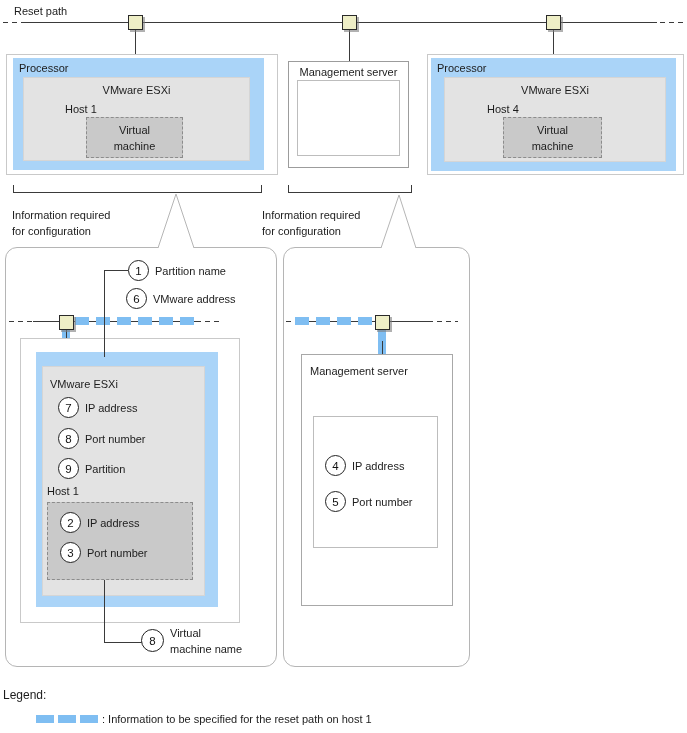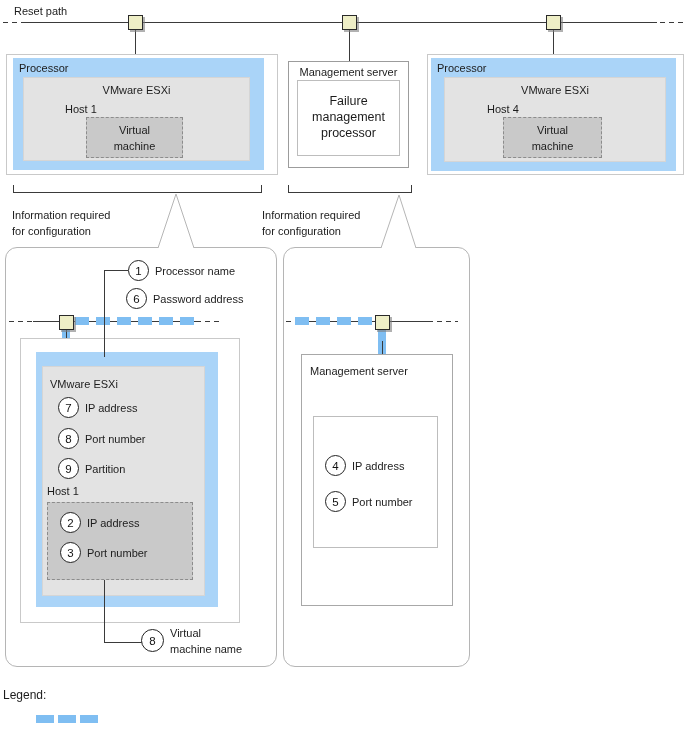--- a/index.html
+++ b/index.html
@@ -54,25 +54,20 @@
   <div class="abs t" style="left:65px;top:101px;">Host 1</div>
   <div class="abs dashedbox" style="left:86px;top:117px;width:97px;height:41px;"></div>
   <div class="abs t ctr" style="left:86px;top:122px;width:97px;">
     <div>Virtual</div>
       <div>machine</div>
   </div>
 
   <div class="abs whitebox" style="left:288px;top:61px;width:121px;height:107px;border-color:#9c9c9c;"></div>
   <div class="abs ts ctr" style="left:289px;top:65px;width:119px;">Management server</div>
   <div class="abs whitebox" style="left:297px;top:80px;width:103px;height:76px;border-color:#bdbdbd;"></div>
-  <div class="abs ctr" style="left:297px;top:93px;width:103px;font-size:12.5px;line-height:16px;">
-    <div>Failure</div>
-    <div>management</div>
-    <div>processor</div>
-  </div>
 
   <div class="abs whitebox" style="left:427px;top:54px;width:257px;height:121px;"></div>
   <div class="abs bluebox" style="left:431px;top:58px;width:245px;height:113px;"></div>
   <div class="abs t" style="left:437px;top:60px;">Processor</div>
   <div class="abs graybox" style="left:444px;top:77px;width:222px;height:85px;"></div>
   <div class="abs t ctr" style="left:444px;top:82px;width:222px;">VMware ESXi</div>
   <div class="abs t" style="left:487px;top:101px;">Host 4</div>
   <div class="abs dashedbox" style="left:503px;top:117px;width:99px;height:41px;"></div>
   <div class="abs t ctr" style="left:503px;top:122px;width:99px;">
     <div>Virtual</div>
@@ -110,25 +105,25 @@
   <div class="abs whitebox" style="left:20px;top:338px;width:220px;height:285px;"></div>
   <div class="abs bluebox" style="left:36px;top:352px;width:182px;height:255px;"></div>
   <div class="abs graybox" style="left:42px;top:366px;width:163px;height:230px;"></div>
   <div class="abs t" style="left:50px;top:376px;">VMware ESXi</div>
 
   <div class="abs hline" style="left:104px;top:270px;width:24px;"></div>
   <div class="abs vline" style="left:104px;top:270px;height:87px;"></div>
 
   <div class="abs row" style="left:128px;top:260px;">
     <span class="circ">1</span>
-    <span class="t">Processor name</span>
+    <span class="t">Partition name</span>
   </div>
   <div class="abs row" style="left:126px;top:288px;">
     <span class="circ">6</span>
-    <span class="t">Password address</span>
+    <span class="t">VMware address</span>
   </div>
 
   <div class="abs row" style="left:58px;top:397px;">
     <span class="circ">7</span>
     <span class="t">IP address</span>
   </div>
   <div class="abs row" style="left:58px;top:428px;">
     <span class="circ">8</span>
     <span class="t">Port number</span>
   </div>
@@ -173,14 +168,15 @@
     <span class="circ">4</span>
     <span class="t">IP address</span>
   </div>
   <div class="abs row" style="left:325px;top:491px;">
     <span class="circ">5</span>
     <span class="t">Port number</span>
   </div>
 
   <div class="abs" style="left:3px;top:688px;font-size:12px;">Legend:</div>
   <div class="abs" style="left:36px;top:715px;width:62px;height:8px;background:repeating-linear-gradient(90deg,#7fbef2 0 18px,transparent 18px 22px);"></div>
+  <div class="abs t" style="left:102px;top:711px;">: Information to be specified for the reset path on host 1</div>
 
 </div>
 
 </body></html>

